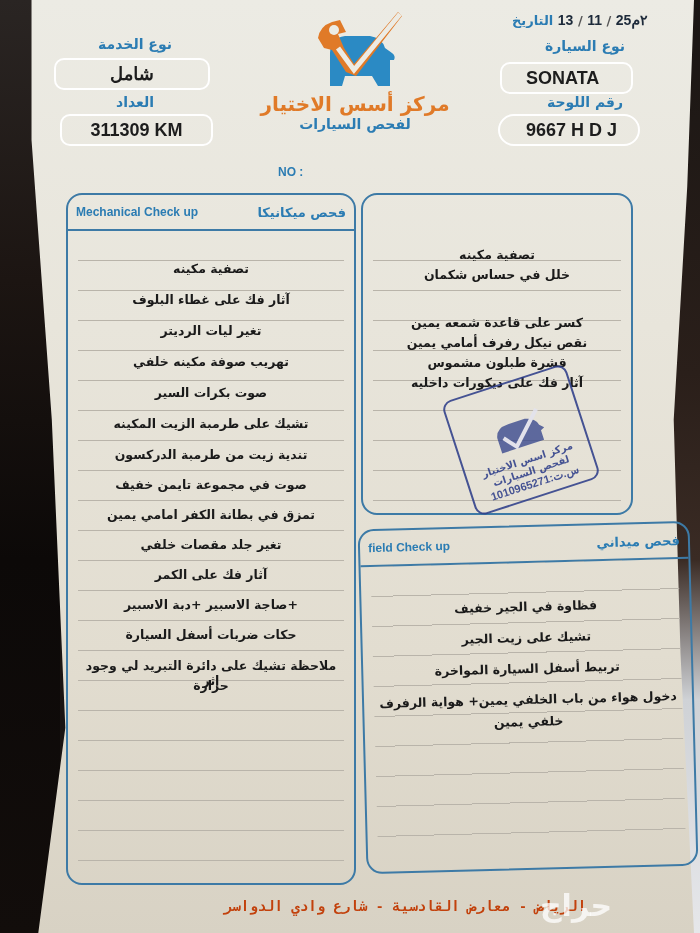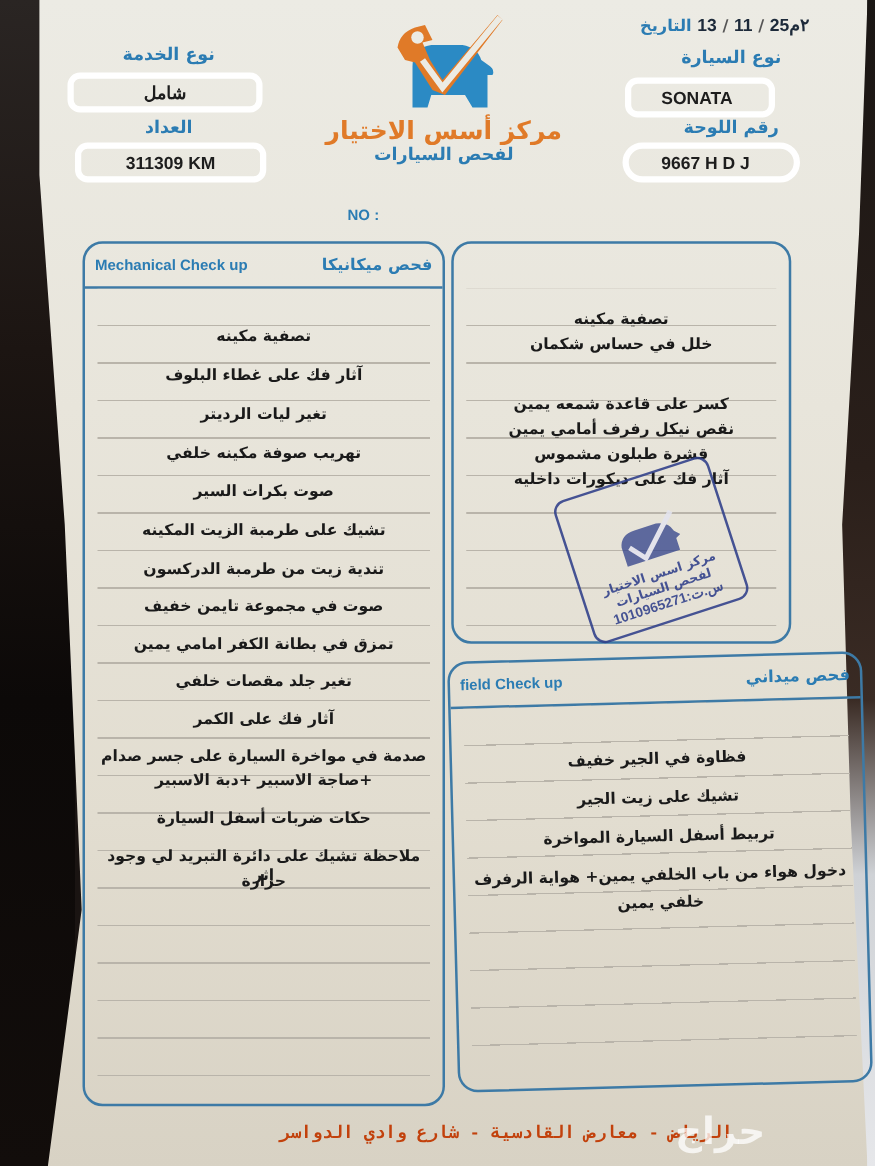--- a/index.html
+++ b/index.html
@@ -23,23 +23,23 @@
     background: linear-gradient(180deg, #ecebe4 0%, #e8e5db 35%, #e2ddd0 70%, #d8d2c4 100%);
     clip-path: polygon(2% 0, 100% 0, 99% 20%, 97% 45%, 98% 70%, 100% 100%, 3% 100%, 7% 78%, 5% 45%, 2% 15%);
   }
   .abs { position: absolute; }
 
   .field-label {
     color: #2b7cb3; font-weight: bold; font-size: 14px; text-align: center;
     letter-spacing: 1px; font-family: "DejaVu Sans", sans-serif;
   }
   .field-box {
-    border: 5px solid #ffffff; border-radius: 10px; background: transparent;
+    border: 2px solid #ffffff; border-radius: 10px; background: transparent;
     display: flex; align-items: center; justify-content: center;
-    font-weight: bold; color: #1d1d1d; font-size: 14px;
+    font-weight: bold; color: #1d1d1d; font-size: 18px;
     font-family: "Liberation Sans", sans-serif;
   }
 
   .date-row { color: #2b7cb3; font-weight: bold; font-size: 13px; direction: ltr; }
   .date-row .num { color: #1d2a3a; font-size: 14px; font-family: "Liberation Sans", sans-serif; }
 
   .logo-title { color: #e07a28; font-weight: bold; font-size: 20px; text-align: center; direction: rtl; }
   .logo-sub { color: #2b7cb3; font-weight: bold; font-size: 14px; text-align: center; direction: rtl; }
 
   .no-label { color: #2b7cb3; font-weight: bold; font-size: 12px; font-family: "Liberation Sans", sans-serif; }
@@ -119,21 +119,21 @@
 
 <div class="abs date-row" style="left:512px; top:12px; width:140px;">
   <span class="num">٢م</span><span class="num">25</span>
   <span style="color:#555;"> / </span>
   <span class="num">11</span>
   <span style="color:#555;"> / </span>
   <span class="num">13</span>
   <span>التاريخ</span>
 </div>
 <div class="abs field-label" style="left:530px; top:38px; width:110px;">نوع السيارة</div>
-<div class="abs field-box" style="left:500px; top:62px; width:120px; height:32px; justify-content:flex-start; padding-left:24px;">
+<div class="abs field-box" style="left:500px; top:62px; width:133px; height:32px; justify-content:flex-start; padding-left:24px;">
   <span>SONATA</span>
 </div>
 <div class="abs field-label" style="left:530px; top:94px; width:110px;">رقم اللوحة</div>
 <div class="abs field-box" style="left:498px; top:114px; width:142px; height:32px; justify-content:flex-start; padding-left:26px;border-radius:16px;">
   <span>9667 H D J</span>
 </div>
 
 <div class="abs panel" style="left:66px; top:193px; width:290px; height:692px;">
   <div class="panel-head">
     <span class="en">Mechanical Check up</span>
@@ -145,21 +145,20 @@
     <span class="item" style="height:31px;">آثار فك على غطاء البلوف</span>
     <span class="item" style="height:31px;">تغير ليات الرديتر</span>
     <span class="item" style="height:31px;">تهريب صوفة مكينه خلفي</span>
     <span class="item" style="height:31px;">صوت بكرات السير</span>
     <span class="item" style="height:31px;">تشيك على طرمبة الزيت المكينه</span>
     <span class="item" style="height:30px;">تندية زيت من طرمبة الدركسون</span>
     <span class="item" style="height:30px;">صوت في مجموعة تايمن خفيف</span>
     <span class="item" style="height:30px;">تمزق في بطانة الكفر امامي يمين</span>
     <span class="item" style="height:30px;">تغير جلد مقصات خلفي</span>
     <span class="item" style="height:30px;">آثار فك على الكمر</span>
-    <span class="item" style="height:19px;">صدمة في مواخرة السيارة على جسر صدام</span>
     <span class="item" style="height:30px;">+صاجة الاسبير +دبة الاسبير</span>
     <span class="item" style="height:31px;">حكات ضربات أسفل السيارة</span>
     <span class="item" style="height:20px;">ملاحظة تشيك على دائرة التبريد لي وجود إثر</span>
     <span class="item" style="height:20px;">حرارة</span>
   </div>
 </div>
 
 <div class="abs panel" style="left:361px; top:193px; width:272px; height:322px;">
   <div class="lines"></div>
   <div class="entries" style="top:52px;">

